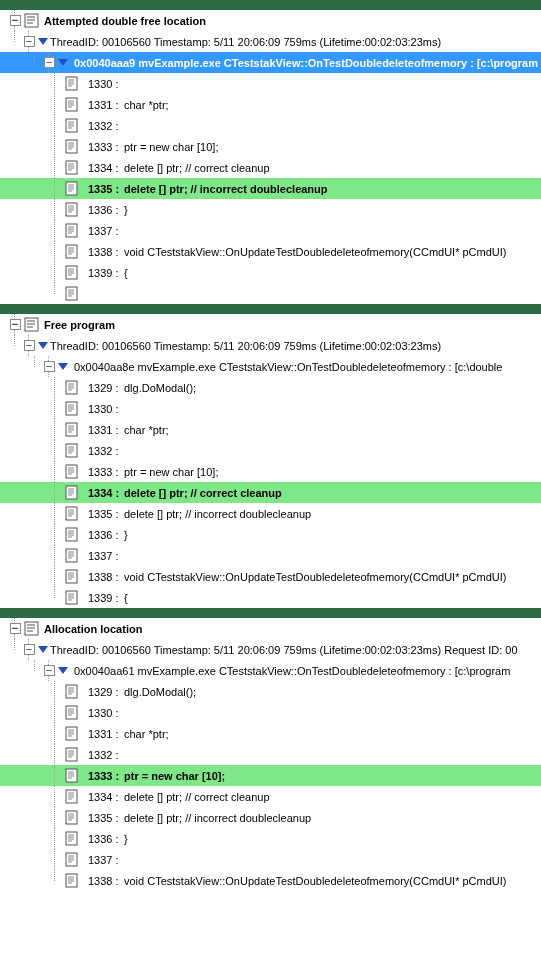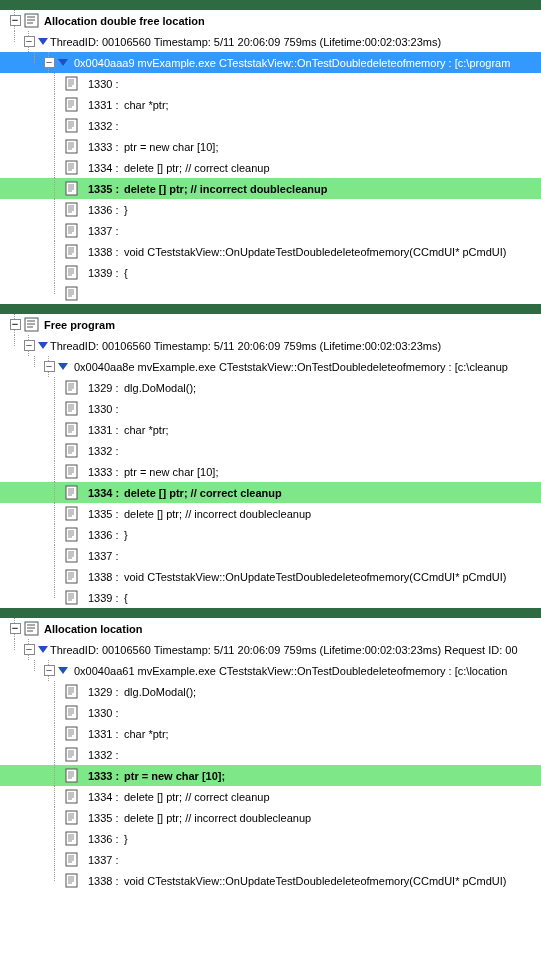--- a/index.html
+++ b/index.html
@@ -96,20 +96,21 @@
     border-right:5px solid transparent;
     border-top:7px solid #2050c0;
     margin:0 2px;
   }
   .stack-row.selected {
     background:#3399ff;
     color:#fff;
   }
   .stack-row.selected .stretch {
     background:#3399ff;
+    font-weight:bold;
   }
   .code-row.highlight {
     background:#7ee787;
   }
   .code-row.highlight .stretch {
     background:#7ee787;
     font-weight:bold;
   }
   .lineno {
     display:inline-block;
@@ -131,21 +132,21 @@
           <span class="minus">−</span>
         </span>
         <span class="ico">
           <svg width="16" height="16">
             <rect x="1" y="1" width="13" height="13" fill="#fff" stroke="#555"></rect>
             <line x1="3" y1="4" x2="11" y2="4" stroke="#555"></line>
             <line x1="3" y1="7" x2="11" y2="7" stroke="#555"></line>
             <line x1="3" y1="10" x2="9" y2="10" stroke="#555"></line>
           </svg>
         </span>
-        <span class="label">Allocation double free location</span>
+        <span class="label">Attempted double free location</span>
       </div>
       <div class="row thread-row">
         <span class="indent i0"></span>
         <span class="tree-conn end"></span>
         <span class="tree-conn expander">
           <span class="minus">−</span>
         </span>
         <span class="triangle"></span>
         <span class="label">ThreadID: 00106560 Timestamp: 5/11 20:06:09 759ms (Lifetime:00:02:03:23ms)</span>
       </div>
@@ -338,21 +339,21 @@
         <span class="triangle"></span>
         <span class="label">ThreadID: 00106560 Timestamp: 5/11 20:06:09 759ms (Lifetime:00:02:03:23ms)</span>
       </div>
       <div class="row stack-row">
         <span class="indent i1"></span>
         <span class="tree-conn end"></span>
         <span class="tree-conn expander">
           <span class="minus">−</span>
         </span>
         <span class="triangle"></span>
-        <span class="stretch">0x0040aa8e mvExample.exe  CTeststakView::OnTestDoubledeleteofmemory : [c:\cleanup</span>
+        <span class="stretch">0x0040aa8e mvExample.exe  CTeststakView::OnTestDoubledeleteofmemory : [c:\double</span>
       </div>
       <div class="row code-row">
         <span class="indent i2"></span>
         <span class="tree-conn"></span>
         <span class="ico">
           <svg width="16" height="16">
             <rect x="2" y="1" width="11" height="13" fill="#fff" stroke="#555"></rect>
             <line x1="4" y1="4" x2="10" y2="4" stroke="#888"></line>
             <line x1="4" y1="6" x2="10" y2="6" stroke="#888"></line>
             <line x1="4" y1="8" x2="10" y2="8" stroke="#888"></line>
@@ -528,21 +529,21 @@
         <span class="triangle"></span>
         <span class="label">ThreadID: 00106560 Timestamp: 5/11 20:06:09 759ms (Lifetime:00:02:03:23ms) Request ID: 00</span>
       </div>
       <div class="row stack-row">
         <span class="indent i1"></span>
         <span class="tree-conn end"></span>
         <span class="tree-conn expander">
           <span class="minus">−</span>
         </span>
         <span class="triangle"></span>
-        <span class="stretch">0x0040aa61 mvExample.exe  CTeststakView::OnTestDoubledeleteofmemory : [c:\location</span>
+        <span class="stretch">0x0040aa61 mvExample.exe  CTeststakView::OnTestDoubledeleteofmemory : [c:\program</span>
       </div>
       <div class="row code-row">
         <span class="indent i2"></span>
         <span class="tree-conn"></span>
         <span class="ico">
           <svg width="16" height="16">
             <rect x="2" y="1" width="11" height="13" fill="#fff" stroke="#555"></rect>
             <line x1="4" y1="4" x2="10" y2="4" stroke="#888"></line>
             <line x1="4" y1="6" x2="10" y2="6" stroke="#888"></line>
             <line x1="4" y1="8" x2="10" y2="8" stroke="#888"></line>

